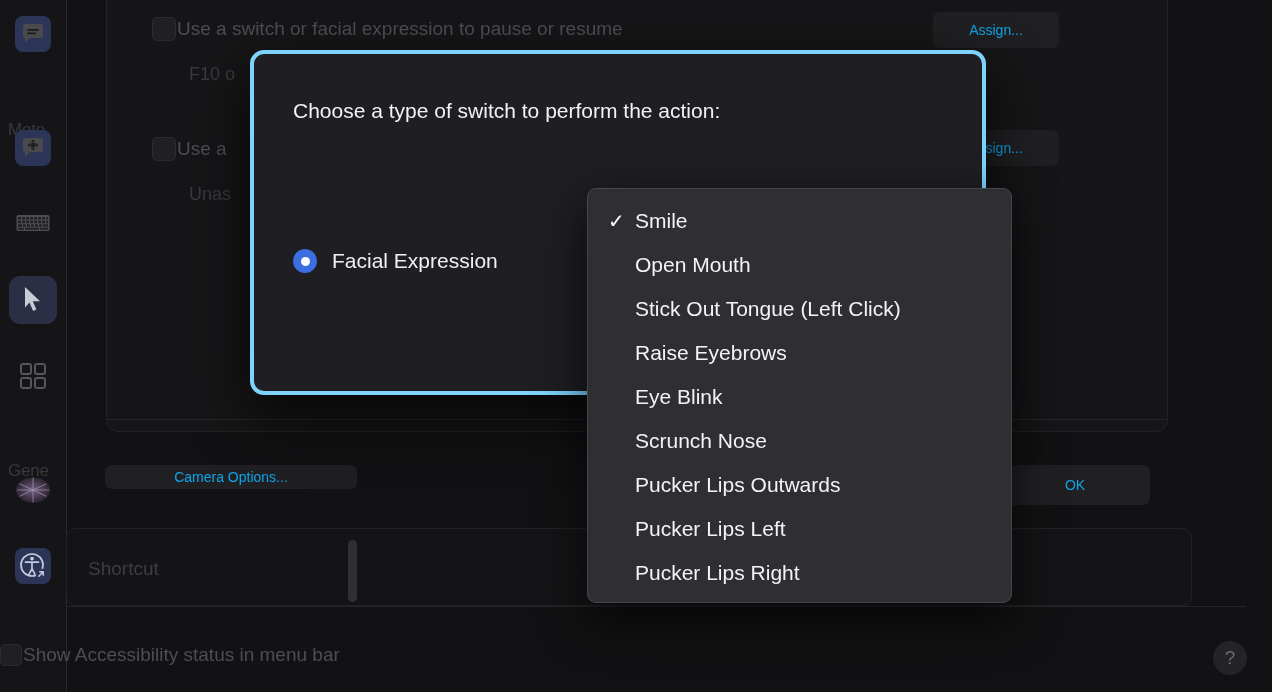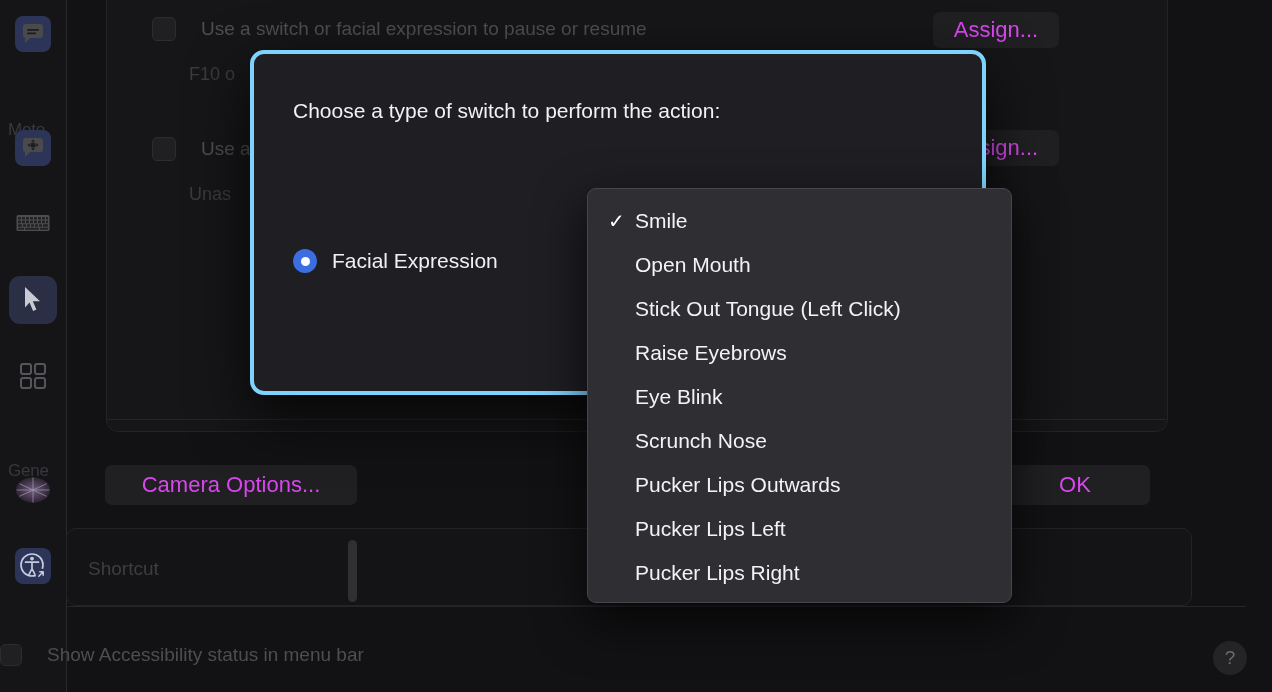--- a/index.html
+++ b/index.html
@@ -80,21 +80,21 @@
     position: absolute;
     border: 1px solid #232326;
     border-radius: 12px;
     background: #161618;
   }
 
   .check-row {
     position: absolute;
     display: flex;
     align-items: center;
-    gap: 25px;
+    gap: 1px;
   }
   .checkbox {
     width: 22px; height: 22px;
     border-radius: 5px;
     background: #202023;
     border: 1px solid #2c2c30;
     flex: none;
   }
   .row-text {
     font-size: 19px;
@@ -109,22 +109,22 @@
   }
   .ghost-button {
     position: absolute;
     height: 36px;
     border-radius: 7px;
     background: #202023;
     display: flex;
     align-items: center;
     justify-content: center;
     padding: 0 15px;
-    font-size: 22px;
-    color: #d946ef;
+    font-size: 14px;
+    color: #0ea5e9;
     white-space: nowrap;
   }
   .shortcut-label {
     position: absolute;
     font-size: 19px;
     color: #3e3e42;
     white-space: nowrap;
   }
   .scrollbar-thumb {
     position: absolute;
@@ -374,21 +374,21 @@
 
       <div class="check-row" style="left:86px; top:137px;">
         <div class="checkbox"></div>
         <div class="row-text">Use a</div>
       </div>
       <div class="sub-text" style="left:123px; top:184px;">Unas</div>
       <div class="ghost-button" style="left:867px; top:130px; width:96px;">Assign...</div>
 
       <div class="divider-line" style="left:40px; top:419px; width:1060px;"></div>
 
-      <div class="ghost-button" style="left:39px; top:465px; width:222px; height:40px;">Camera Options...</div>
+      <div class="ghost-button" style="left:39px; top:465px; width:222px; height:24px;">Camera Options...</div>
       <div class="ghost-button" style="left:934px; top:465px; width:120px; height:40px;">OK</div>
 
       <div class="pane-card" style="left:0px; top:528px; width:1124px; height:76px; border-radius:10px; background:#141416;"></div>
       <div class="shortcut-label" style="left:22px; top:558px;">Shortcut</div>
       <div class="scrollbar-thumb" style="left:282px; top:540px; height:62px;"></div>
 
       <div class="divider-line" style="left:0px; top:606px; width:1180px;"></div>
 
       <div class="check-row" style="left:-66px; top:644px;">
         <div class="checkbox" style="width:20px;height:20px;"></div>

